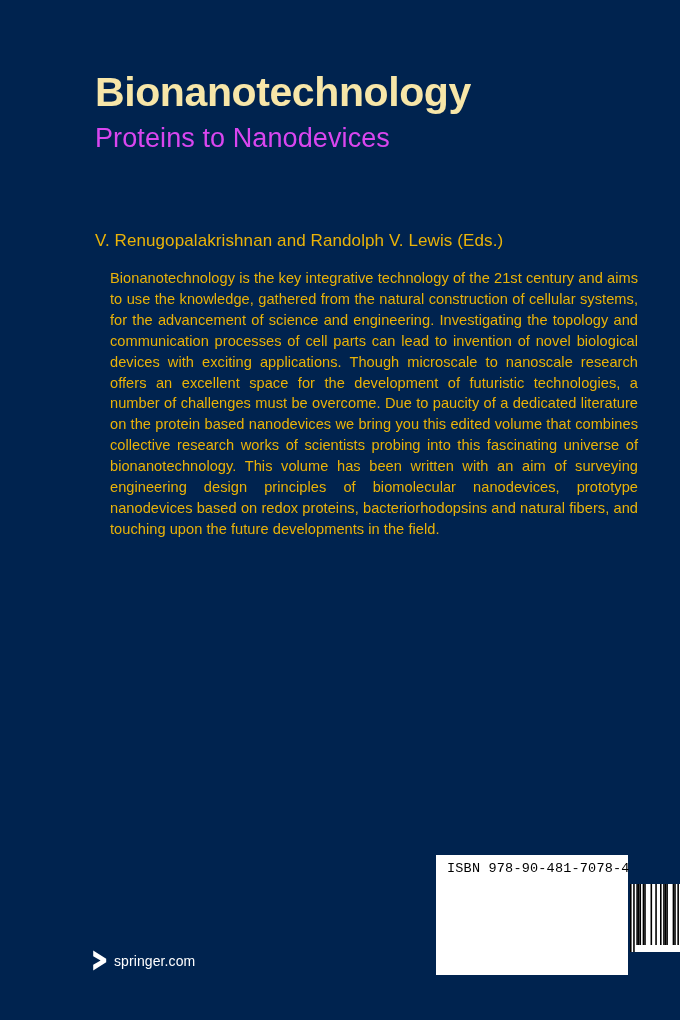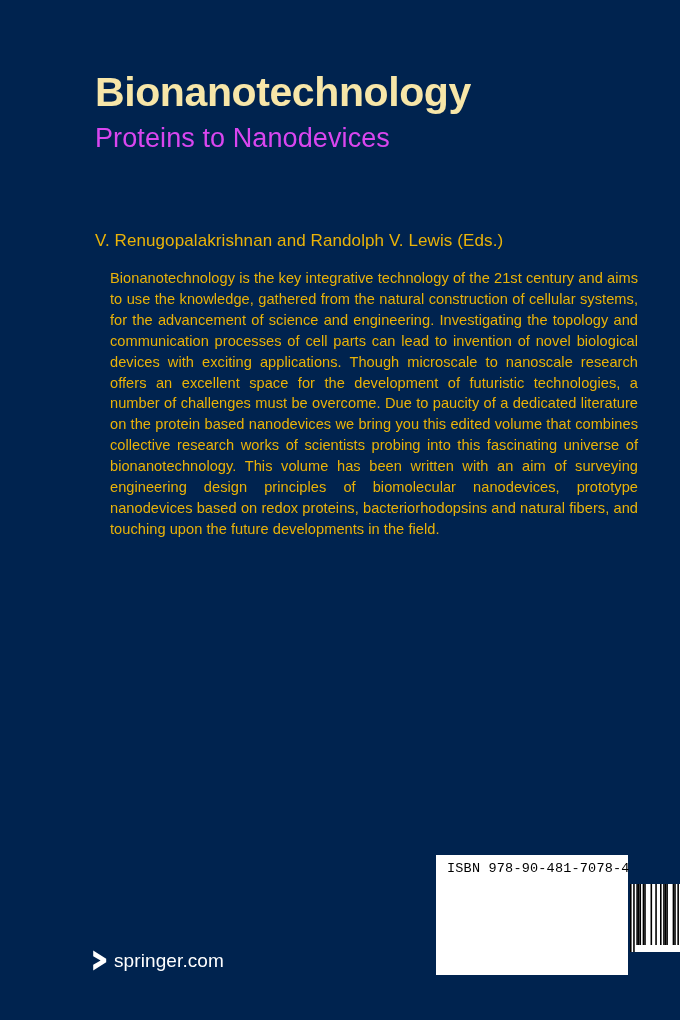--- a/index.html
+++ b/index.html
@@ -87,21 +87,21 @@
     gap: 7px;
   }
   .springer-chevron {
     width: 15px;
     height: 21px;
     flex: none;
     display: block;
   }
   .springer-word {
     color: #ffffff;
-    font-size: 19px;
+    font-size: 14px;
     line-height: 20px;
     letter-spacing: 0.1px;
     white-space: nowrap;
   }
 
   
   .barcode-panel {
     position: absolute;
     left: 436px;
     top: 855px;

